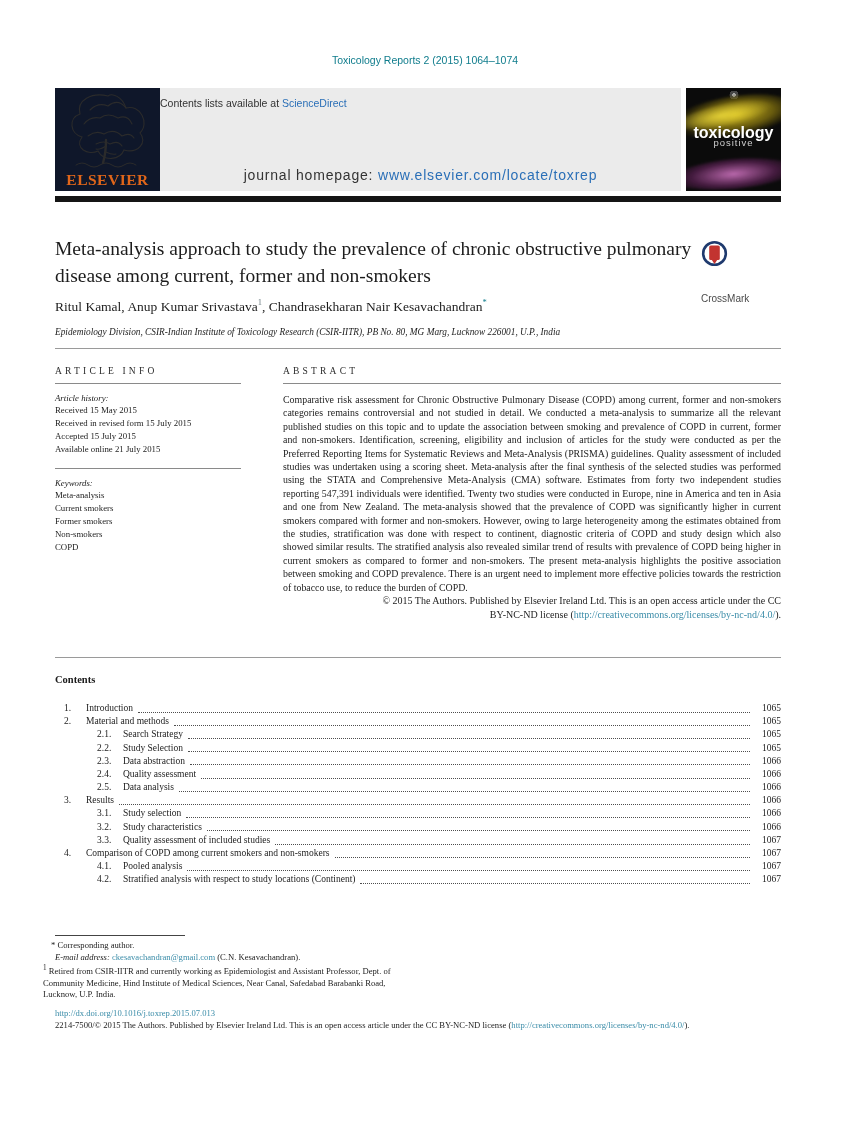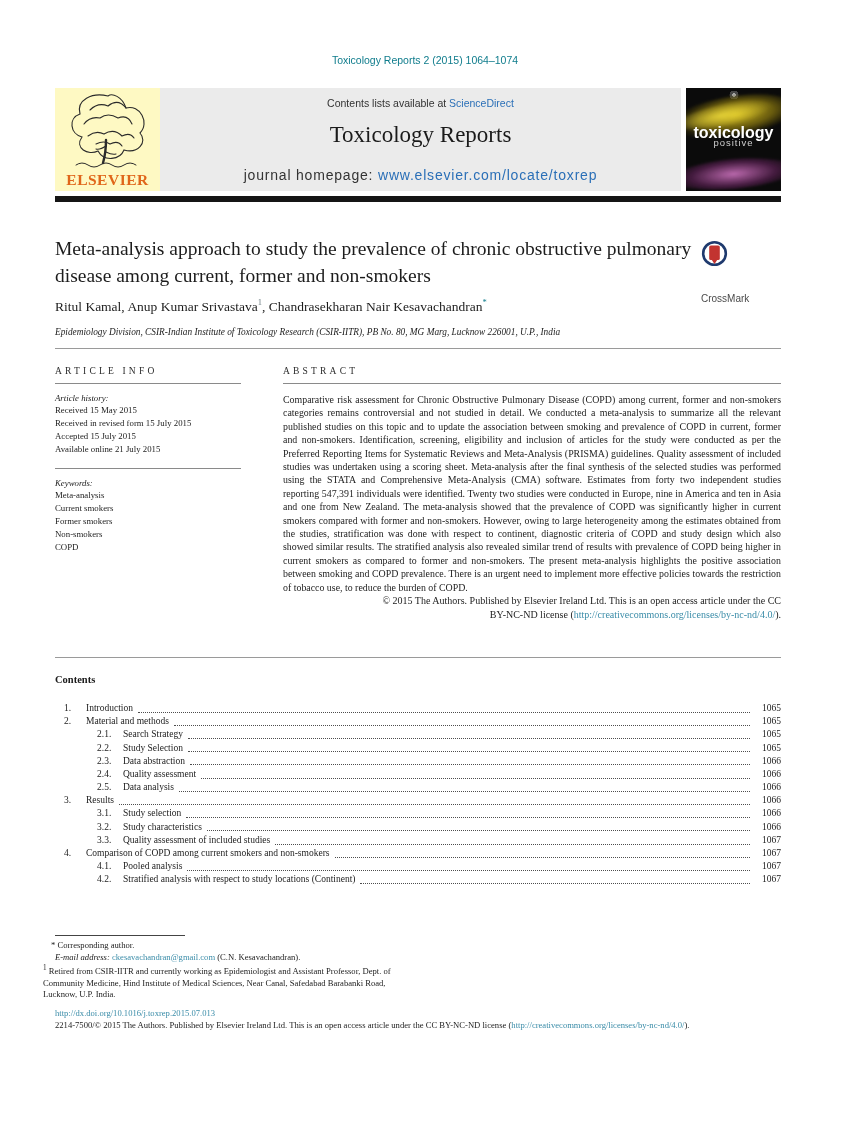--- a/index.html
+++ b/index.html
@@ -9,27 +9,27 @@
 
   
   .citation{top:54px;left:0;width:850px;text-align:center;
             font-family:"Liberation Sans",sans-serif;font-size:10.5px;}
   .teal{color:#0f7c8c;}
   .bluelink{color:#2a6fb7;}
   .softlink{color:#3a8ca8;}
 
   
   .header-row{top:88px;left:55px;width:726px;height:103px;display:flex;}
-  .logo-col{width:105px;height:103px;position:relative;background:#fef9c3;}
+  .logo-col{width:105px;height:103px;position:relative;background:#0f172a;}
   .logo-col svg{display:block;margin:2px auto 0;}
   .elsevier-word{position:absolute;bottom:2px;left:0;width:100%;text-align:center;
                  font-family:"Liberation Serif",serif;font-size:15.5px;letter-spacing:.5px;
                  color:#e0661a;font-weight:bold;}
   .mid-box{width:521px;height:103px;background:#ebebeb;position:relative;margin-left:0;}
-  .mid-line1{position:absolute;top:9px;width:100%;text-align:center;
+  .mid-line1{position:absolute;top:9px;width:100%;
              font-family:"Liberation Sans",sans-serif;font-size:10.5px;color:#333;}
   .journal-title{position:absolute;top:34px;width:100%;text-align:center;
                  font-size:23px;color:#1a1a1a;}
   .mid-line3{position:absolute;bottom:8px;width:100%;text-align:center;
              font-family:"Liberation Sans",sans-serif;font-size:14px;letter-spacing:.8px;color:#333;}
   .cover{width:95px;height:103px;margin-left:5px;background:#0b0b0b;position:relative;overflow:hidden;}
   .cover-emblem{position:absolute;top:3px;left:50%;transform:translateX(-50%);
                 width:10px;height:8px;background:radial-gradient(circle,#cfcfcf 0 30%,#555 31% 70%,transparent 71%);
                 opacity:.8;}
   .wave{position:absolute;left:-14px;right:-14px;border-radius:50%;filter:blur(1px);}
@@ -114,21 +114,20 @@
           </g>
         </svg>
       </span>
       <div class="elsevier-word">ELSEVIER</div>
     </div>
 
     <div class="mid-box">
       <div class="mid-line1">
         <span>Contents lists available at </span><span class="bluelink">ScienceDirect</span>
       </div>
-      <div class="journal-title">Toxicology Reports</div>
       <div class="mid-line3">
         <span>journal homepage: </span><span class="bluelink">www.elsevier.com/locate/toxrep</span>
       </div>
     </div>
 
     <div class="cover">
       <div class="cover-emblem"></div>
       <div class="wave wave-top"></div>
       <div class="wave wave-top2"></div>
       <div class="cover-text">

